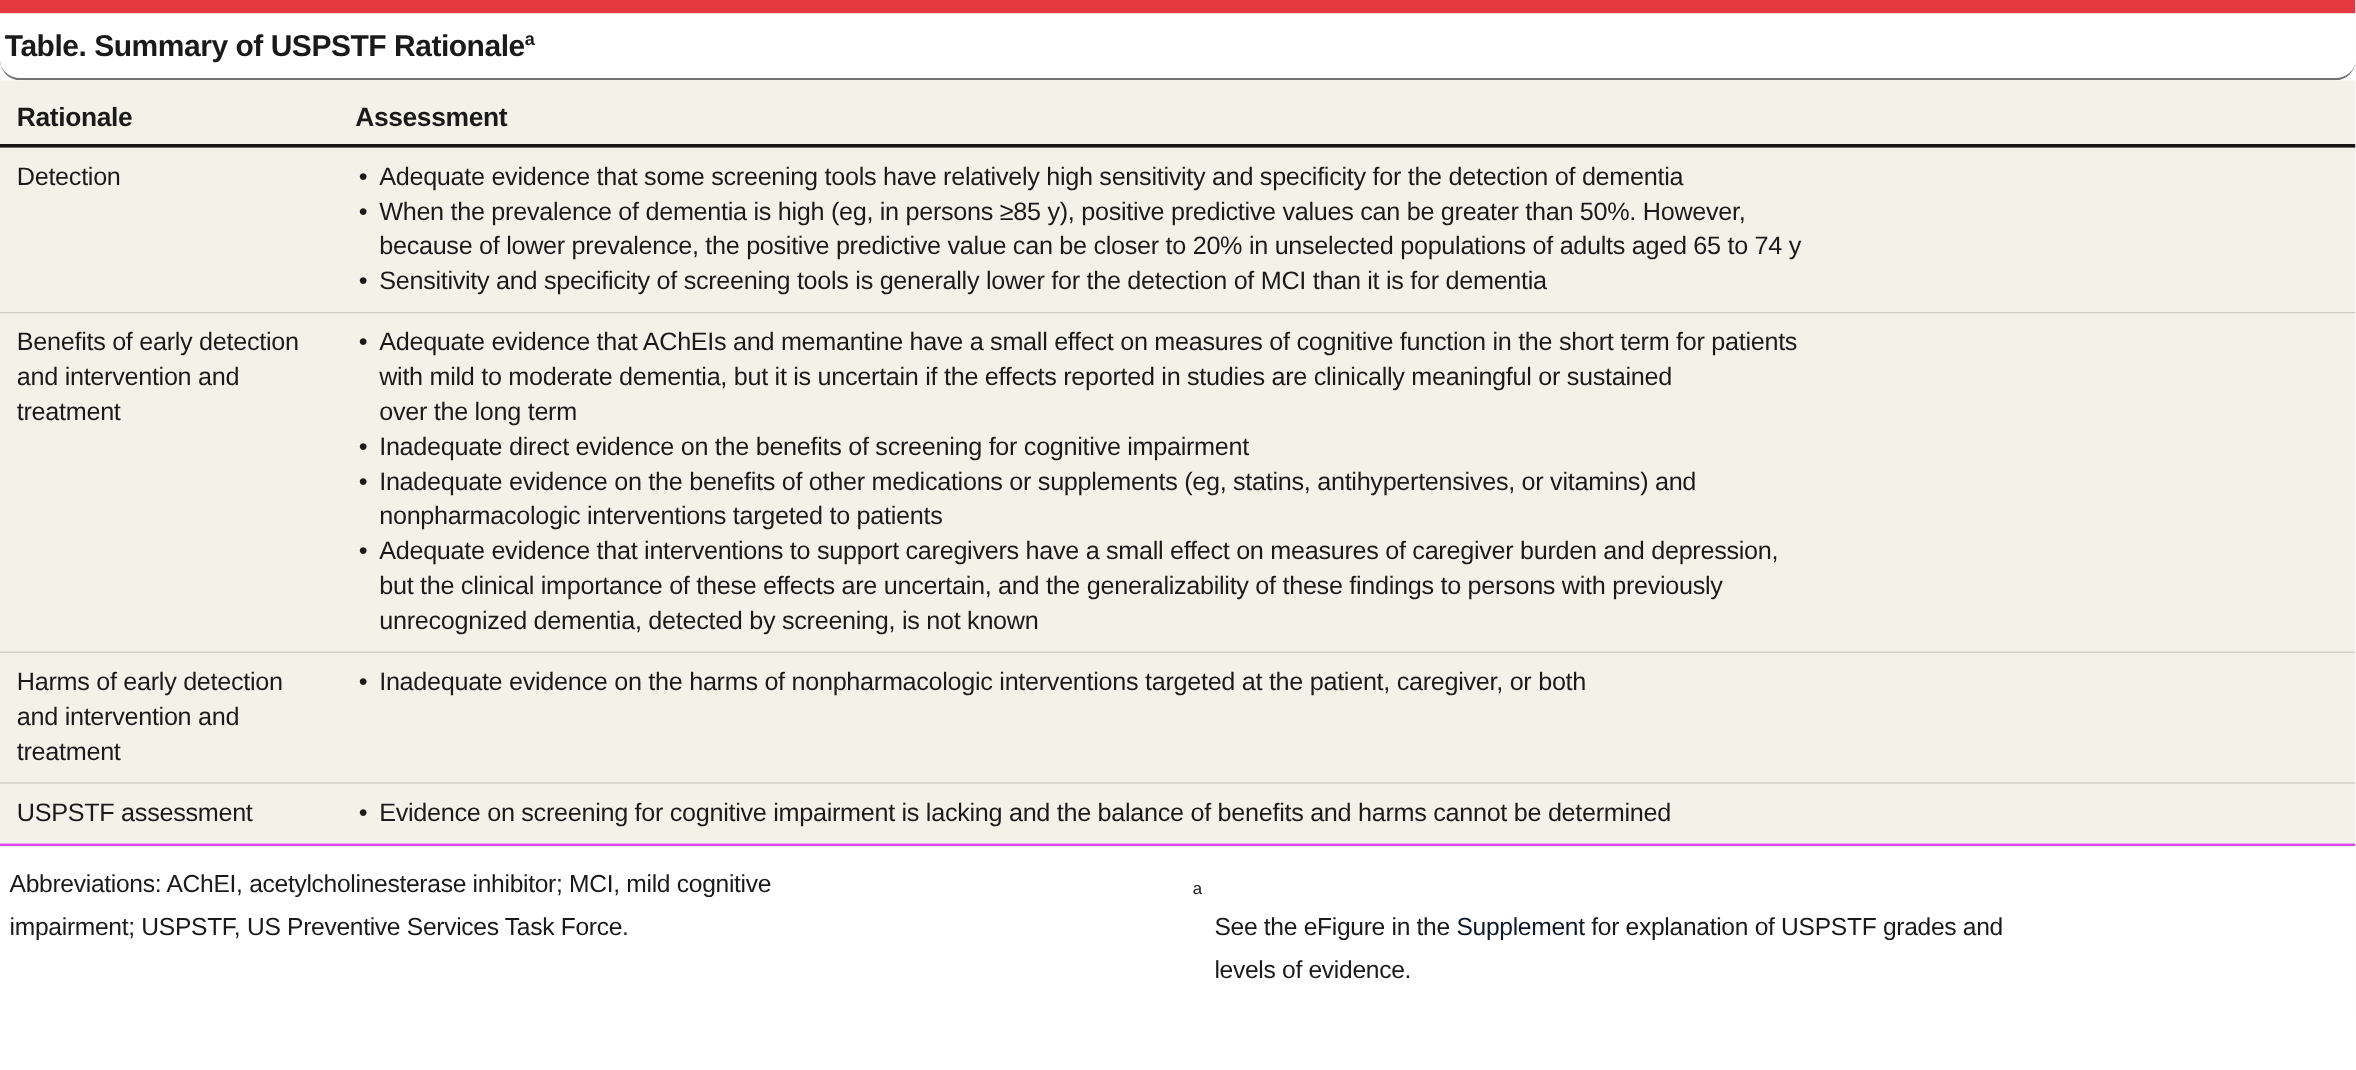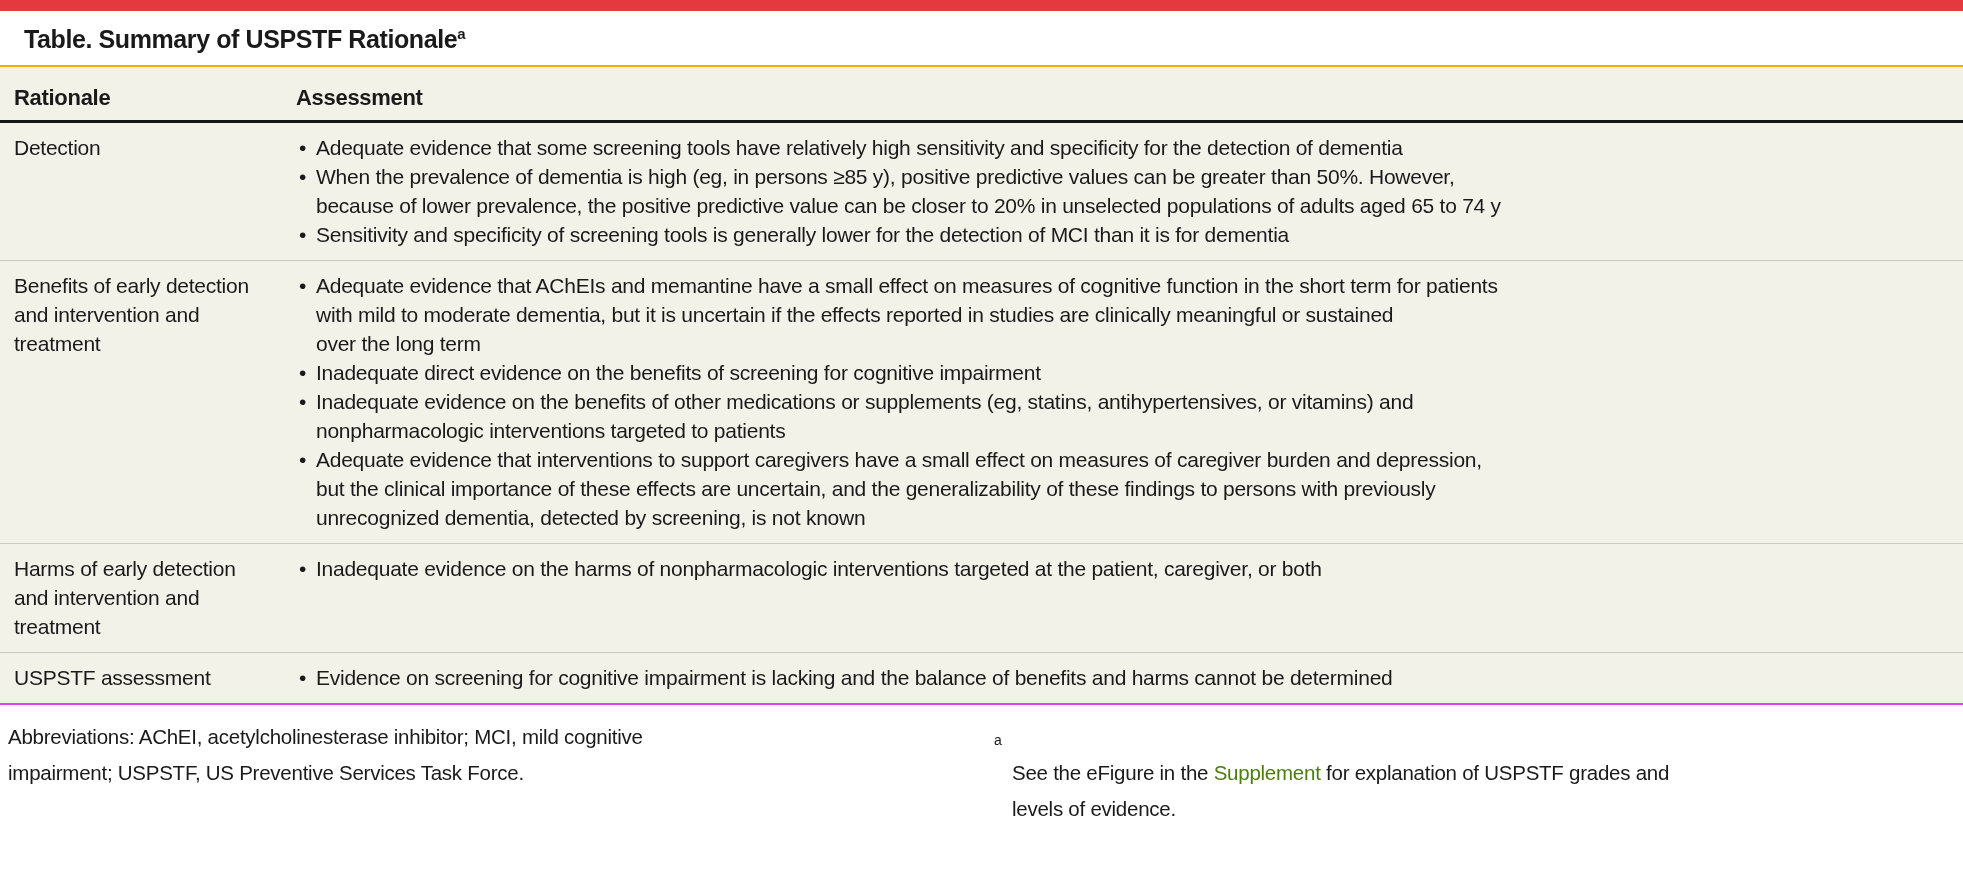--- a/index.html
+++ b/index.html
@@ -15,22 +15,23 @@
     position: relative;
     background: #ffffff;
     overflow: hidden;
     box-sizing: border-box;
   }
   .red-bar {
     height: 11px;
     background: #E5383F;
   }
   .title-wrap {
-    padding: 14px 10px 11px 24px;
-    border-bottom: 2px solid #eab308;
+    padding: 14px 10px 11px 4px;
+    border-bottom: 2px solid #737373;
+    border-radius: 17px;
   }
   .title {
     font-size: 25px;
     font-weight: bold;
     letter-spacing: -0.4px;
   }
   .title sup {
     font-size: 15px;
     font-weight: bold;
     vertical-align: super;
@@ -98,21 +99,21 @@
     padding-left: 18px;
     white-space: pre-line;
   }
   .foot-right sup.marker {
     position: absolute;
     left: 0;
     top: 3px;
     font-size: 14px;
   }
   .supplement-link {
-    color: #4d7c0f;
+    color: #0f172a;
     text-decoration: none;
     cursor: pointer;
   }
 </style>
 </head>
 <body>
 
 <div class="page">
 
   <div class="red-bar"></div>

